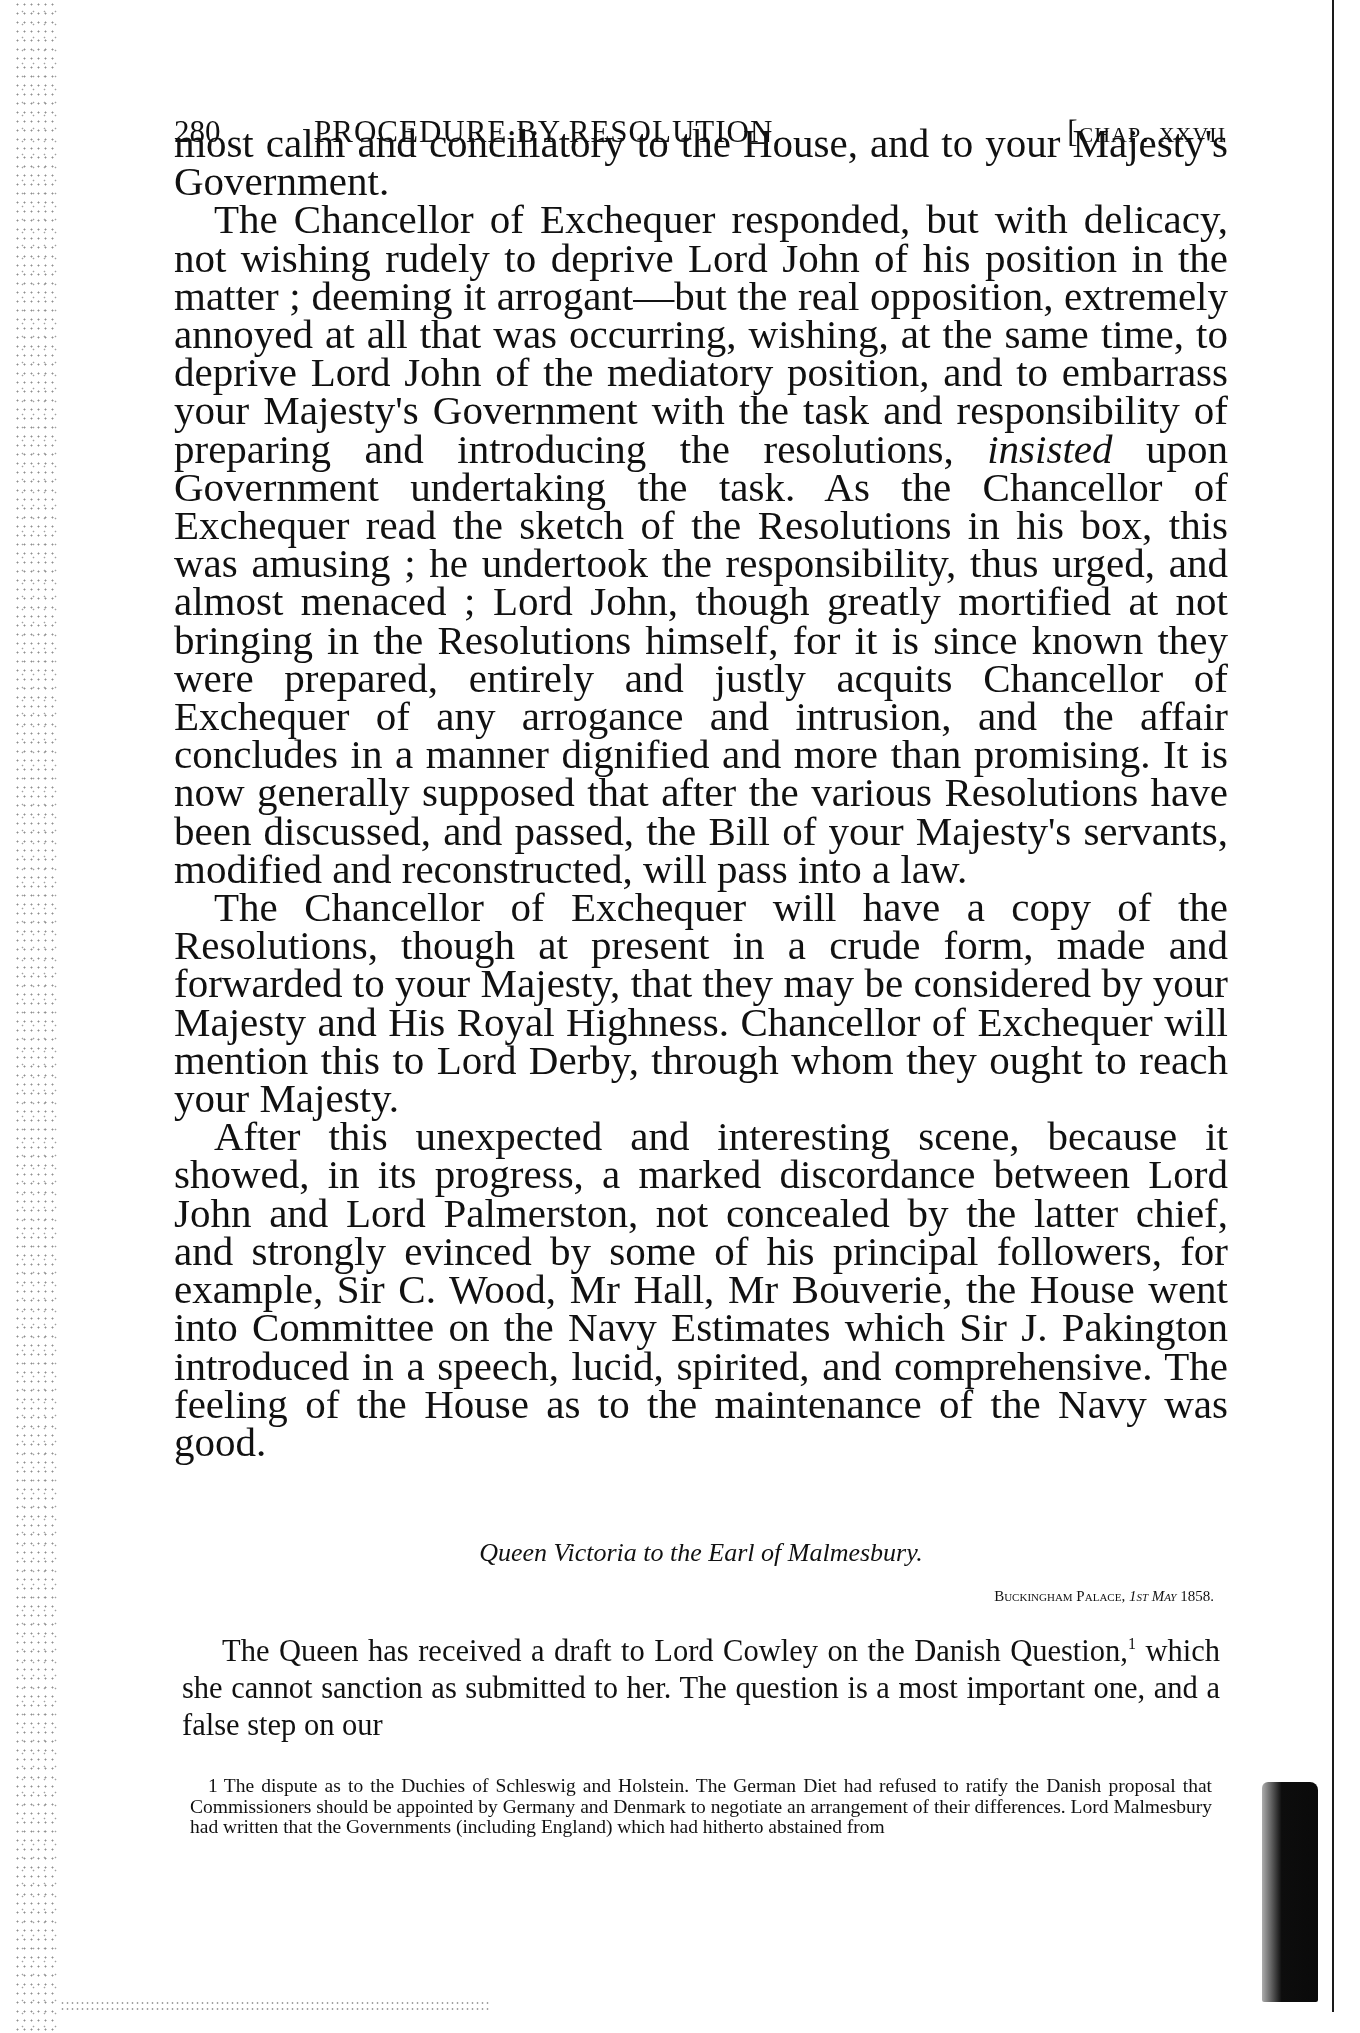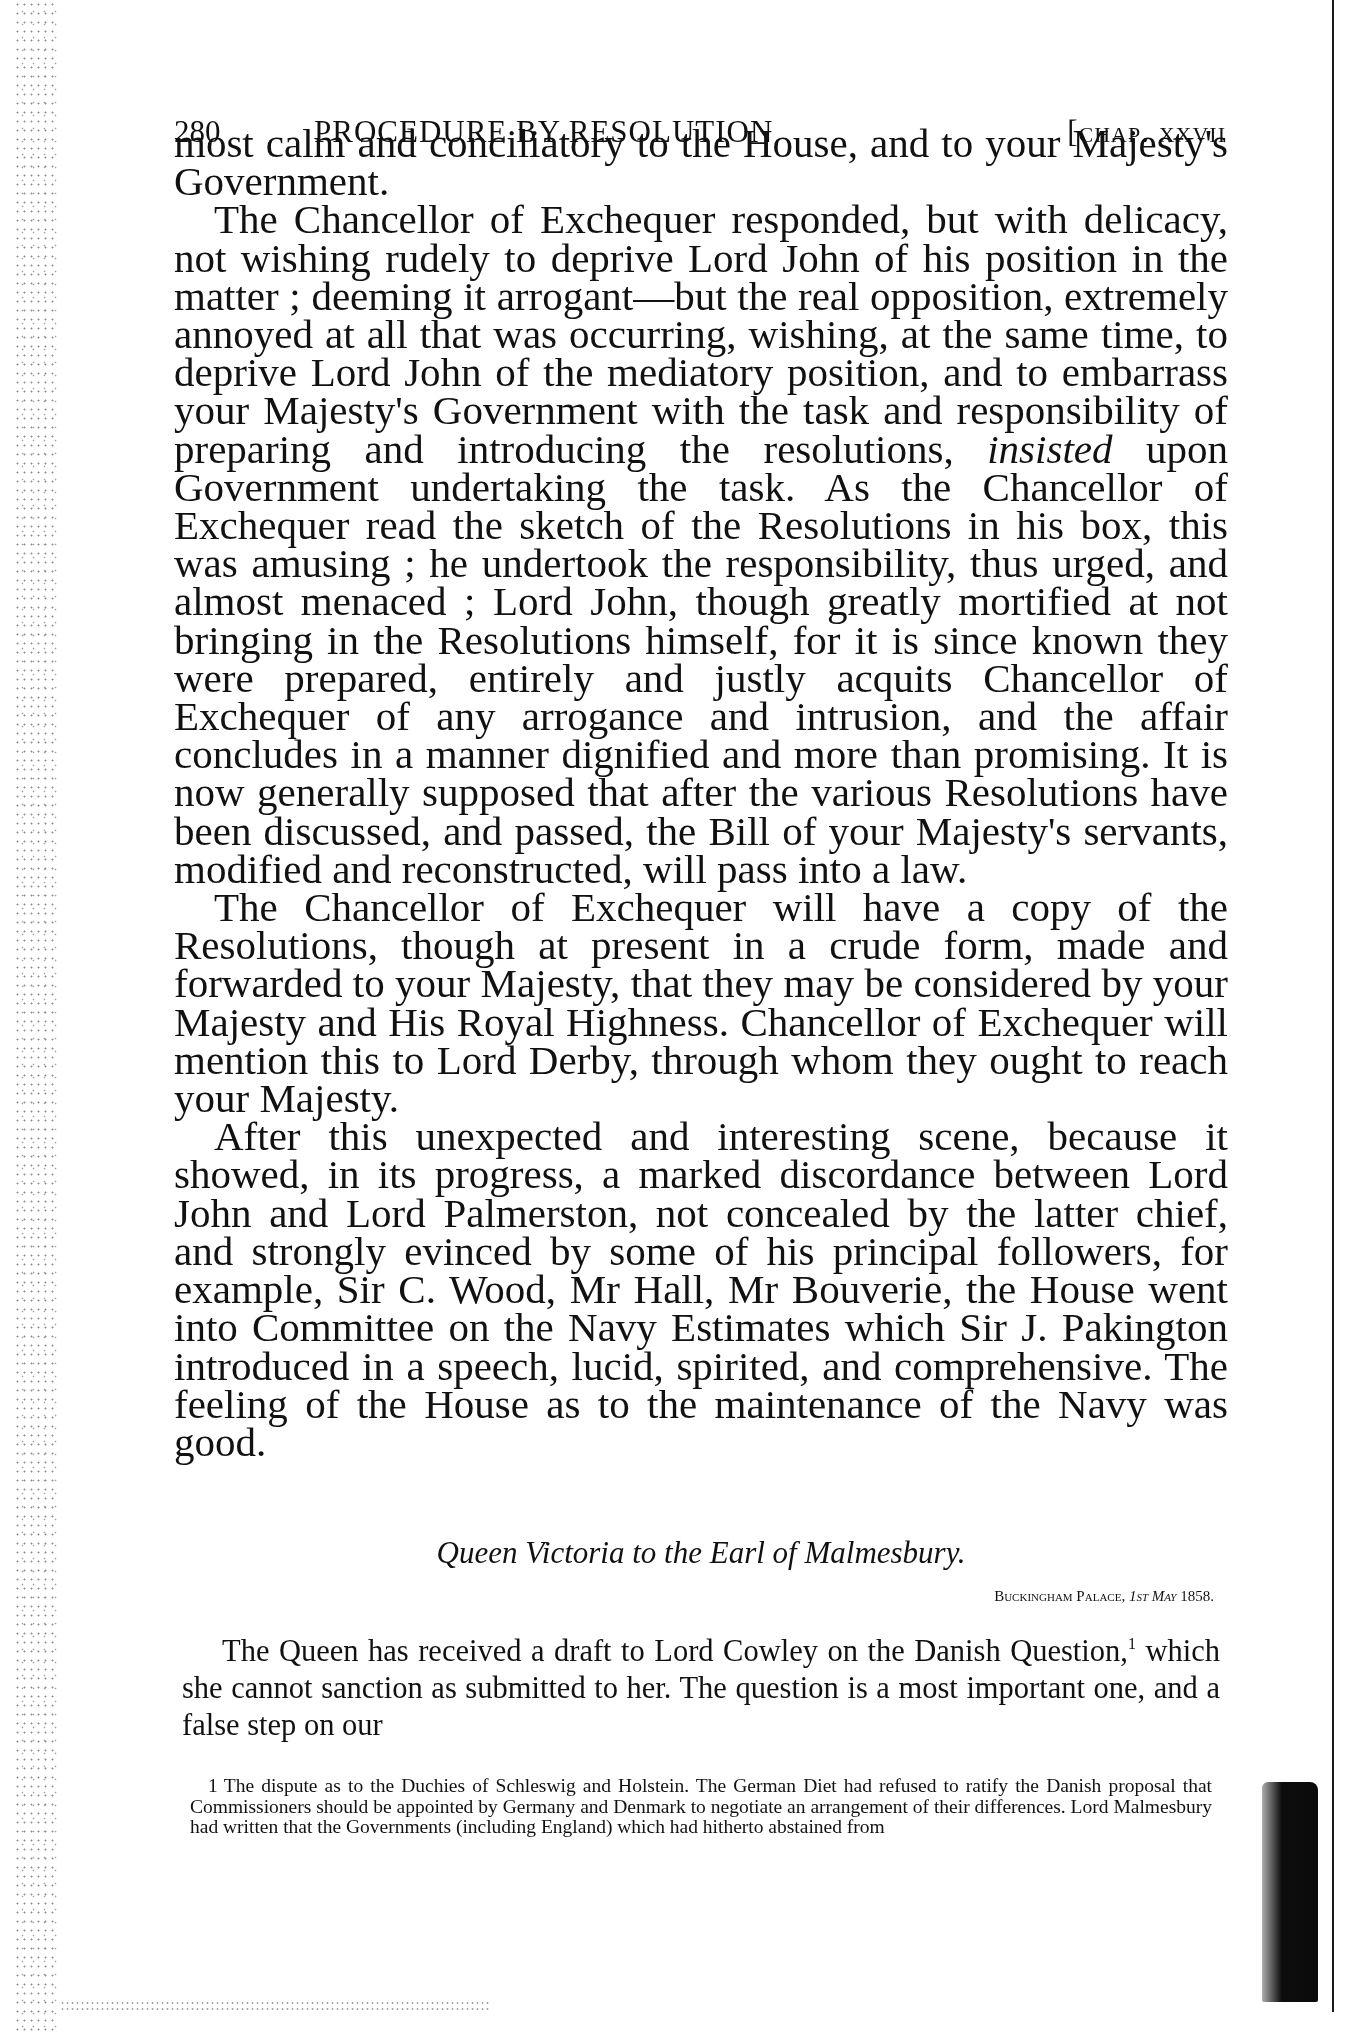--- a/index.html
+++ b/index.html
@@ -84,21 +84,21 @@
       text-indent: 0;
     }
     .body-text p.indent { text-indent: 40px; }
     .body-text em { font-style: italic; }
 
     .letter-heading {
       position: absolute;
       left: 174px; top: 1533px;
       width: 1054px;
       text-align: center;
-      font-size: 31px;
+      font-size: 26px;
       font-style: italic;
       line-height: 40px;
     }
     .dateline {
       position: absolute;
       left: 174px; top: 1582px;
       width: 1040px;
       text-align: right;
       font-size: 15px;
       line-height: 28px;

